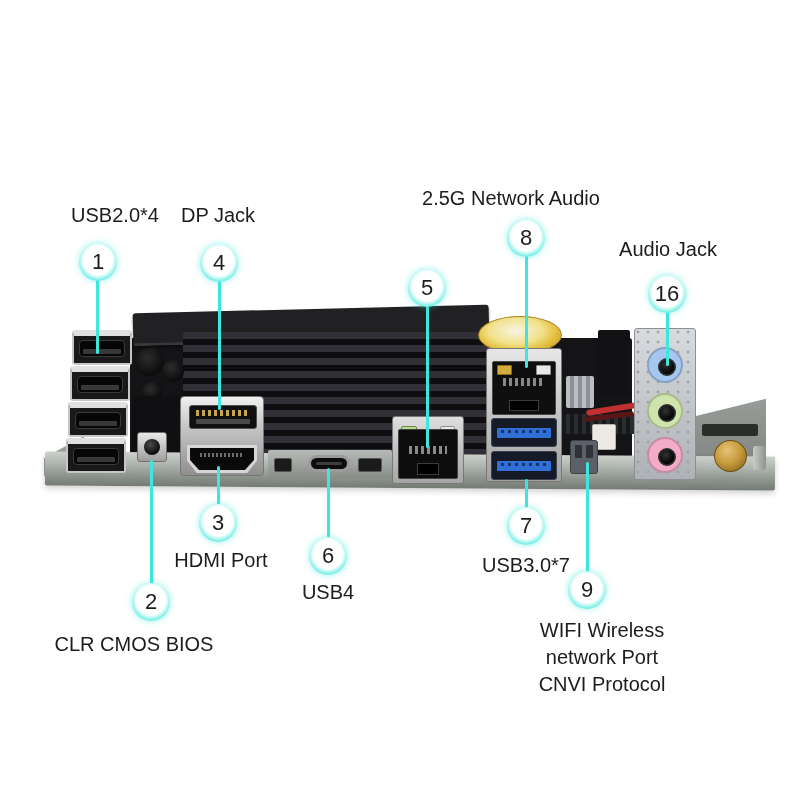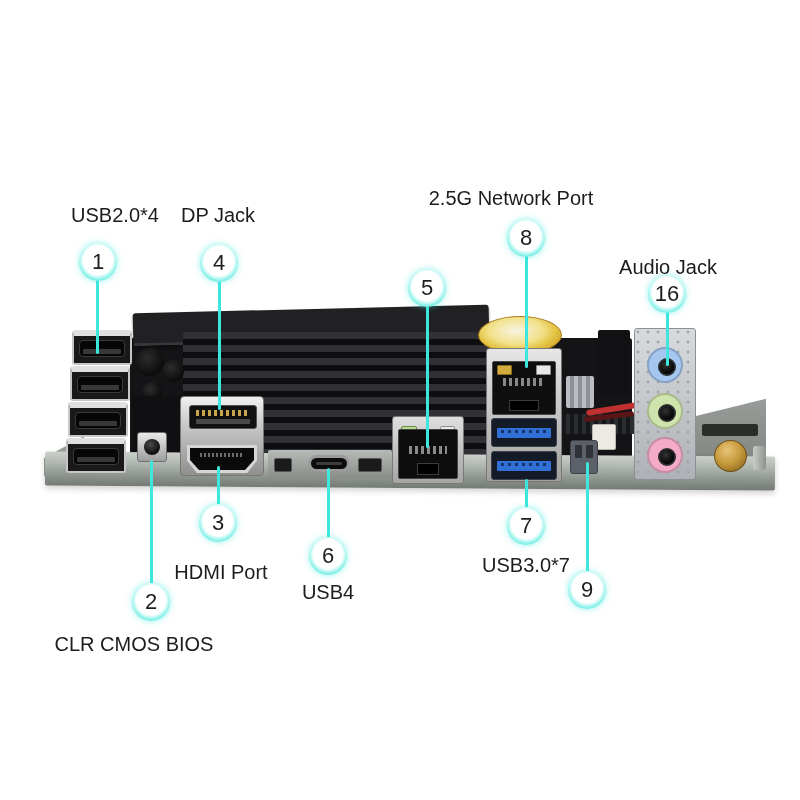--- a/index.html
+++ b/index.html
@@ -316,20 +316,22 @@
     </div>
   <div class="callout" style="left:568px;top:571px;">
       <span class="num">9</span>
     </div>
   <div class="callout" style="left:648px;top:275px;">
       <span class="num">16</span>
     </div>
 
   <div class="label" style="left:95px;top:202px;margin-left:20px;">USB2.0*4</div>
   <div class="label" style="left:134px;top:631px;">CLR CMOS BIOS</div>
-  <div class="label" style="left:221px;top:547px;margin-top:12px;">HDMI Port</div>
+  <div class="label" style="left:221px;top:547px;">HDMI Port</div>
   <div class="label" style="left:218px;top:202px;">DP Jack</div>
   <div class="label" style="left:328px;top:579px;">USB4</div>
   <div class="label" style="left:526px;top:552px;">USB3.0*7</div>
-  <div class="label" style="left:511px;top:185px;">2.5G Network Port</div>
-  <div class="label" style="left:668px;top:254px;">Audio Jack</div>
+  <div class="label" style="left:511px;top:185px;">2.5G Network Audio</div>
+  <div class="label" style="left:602px;top:617px;">WIFI Wireless network Port
+CNVI Protocol</div>
+  <div class="label" style="left:668px;top:236px;">Audio Jack</div>
 
 </div>
 
 </body></html>

